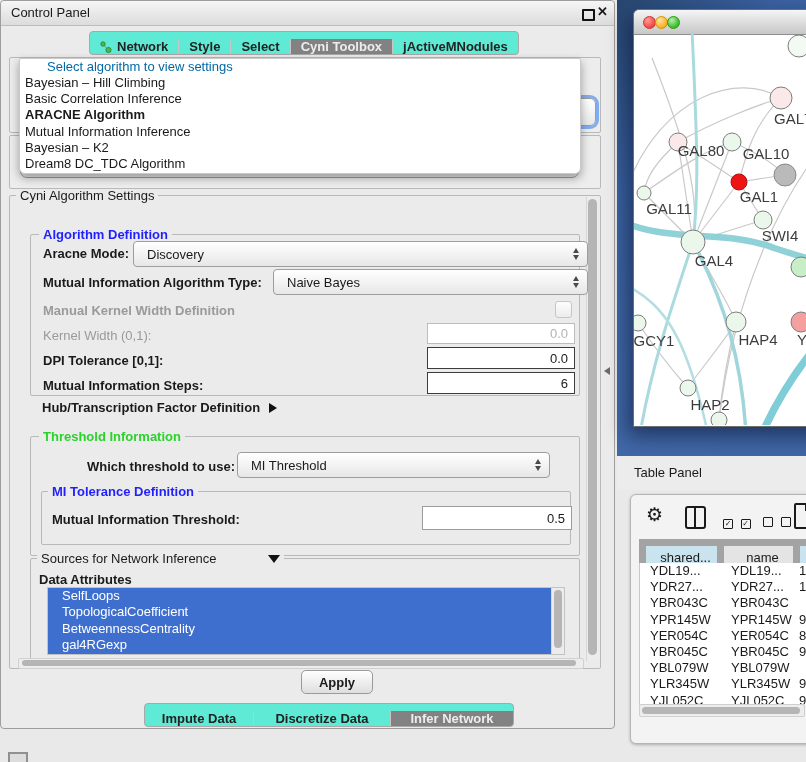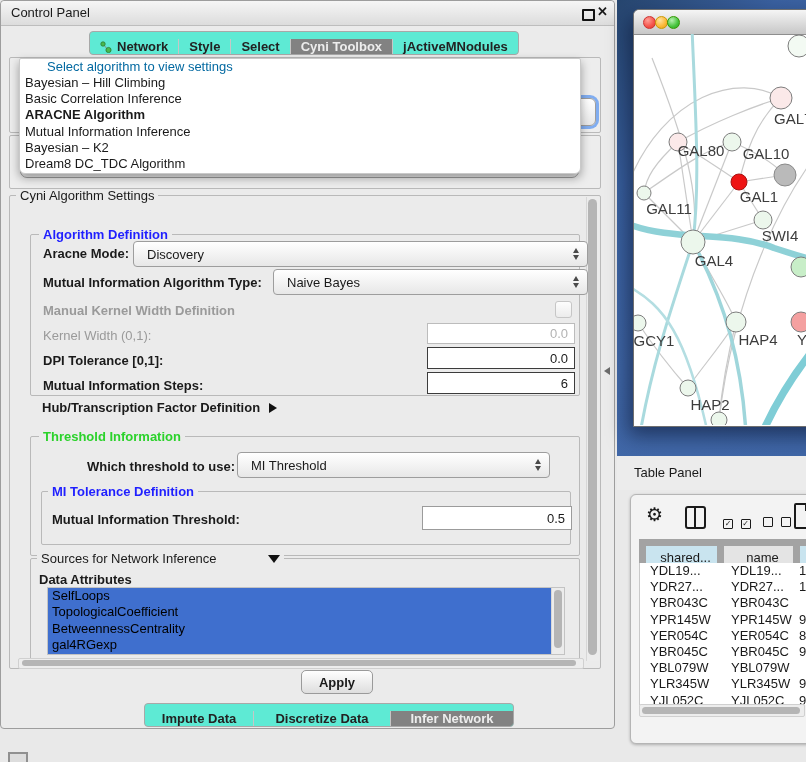--- a/index.html
+++ b/index.html
@@ -36,21 +36,21 @@
   .field.dis{border:1px solid #bcbcbc;color:#b3b3b3;}
   .field.soft{border:1px solid #9b9b9b;}
   .checkbox{background:linear-gradient(#fdfdfd,#ececec);border:1px solid #c6c6c6;border-radius:3px;}
   
   .dd{left:18px;top:57px;width:560px;height:114px;background:#fff;border:1px solid #c9c9c9;
       border-radius:2px 2px 6px 6px;box-shadow:0 4px 10px rgba(0,0,0,.35);z-index:50;}
   .dd .prompt{text-align:left;color:#0369a1;line-height:16px;margin-left:27px;}
   .dd .opt{line-height:16.2px;padding-left:5px;white-space:nowrap;}
   
   .list{background:#fff;border:1px solid #c3c3c3;overflow:hidden;}
-  .list .item{height:16.4px;line-height:16.4px;color:#000000;background:#3f6fce;padding-left:4px;width:calc(100% - 13px);}
+  .list .item{height:16.4px;line-height:16.4px;color:#ffffff;background:#3f6fce;padding-left:14px;width:calc(100% - 13px);}
   .vscroll{background:#ececec;border-left:1px solid #d7d7d7;}
   .vthumb{background:#b5b5b5;border-radius:5px;}
   .hscroll{background:#ededed;border:1px solid #d0d0d0;border-radius:2px;}
   .hthumb{background:#b5b5b5;border-radius:4px;}
   .btn{background:linear-gradient(#ffffff,#dedede);border:1px solid #9a9a9a;border-radius:5px;
        display:flex;align-items:center;justify-content:center;font-weight:bold;margin-left:32px;}
   .tri-right{width:0;height:0;border-top:5px solid transparent;border-bottom:5px solid transparent;border-left:8px solid #111;display:inline-block;}
   .tri-down{width:0;height:0;border-left:6px solid transparent;border-right:6px solid transparent;border-top:8px solid #111;display:inline-block;}
   
   .blue{left:617px;top:0;width:189px;height:456px;

